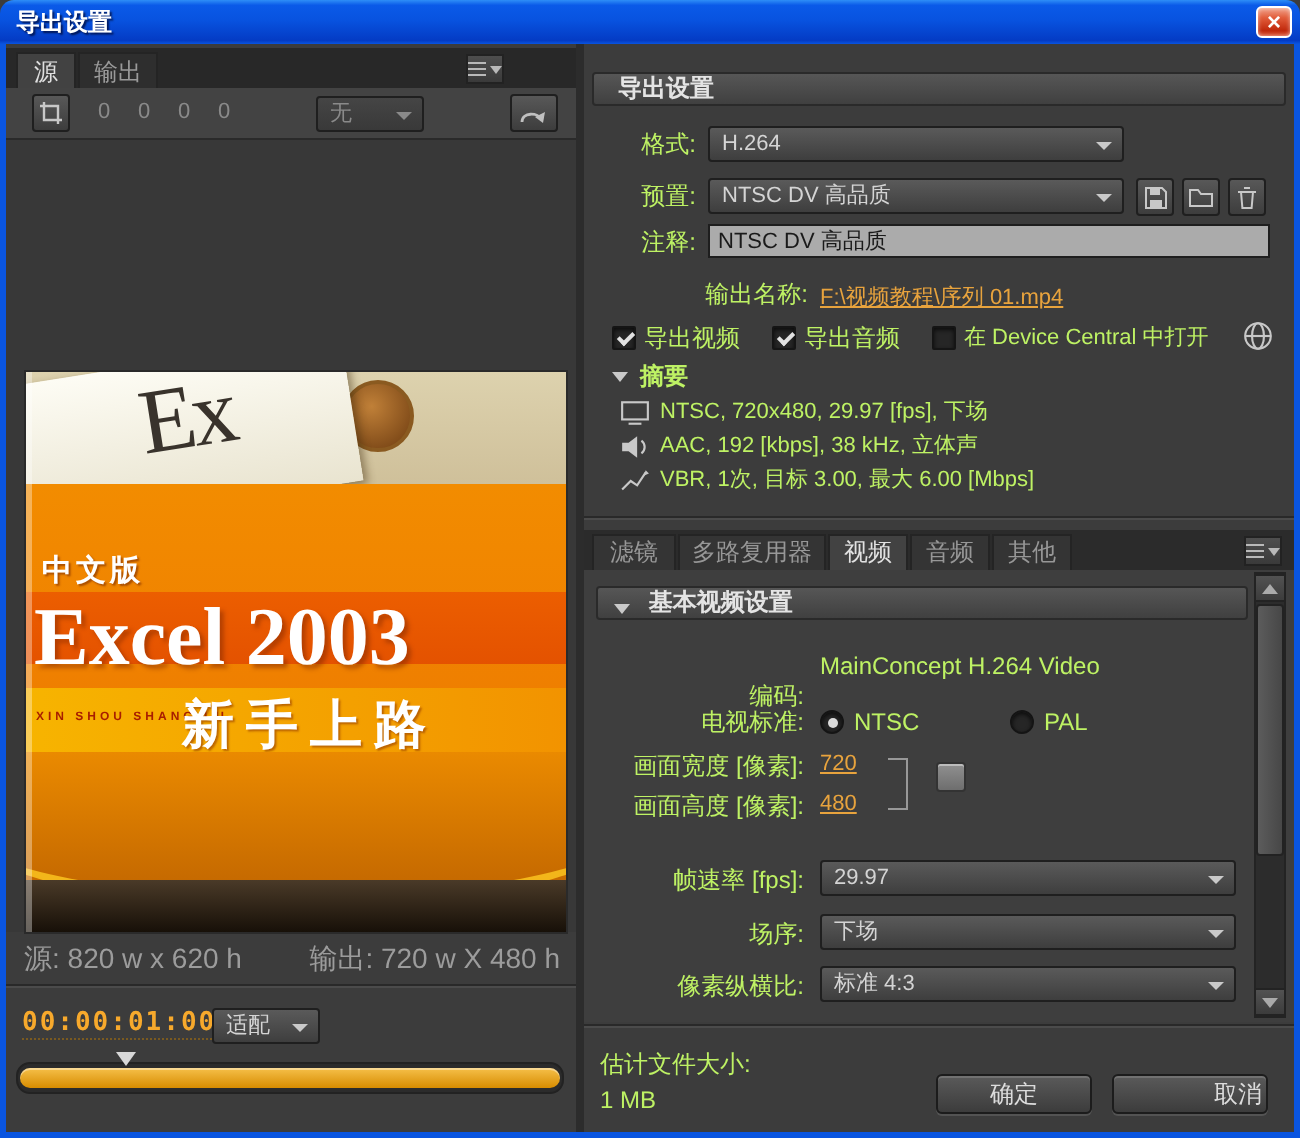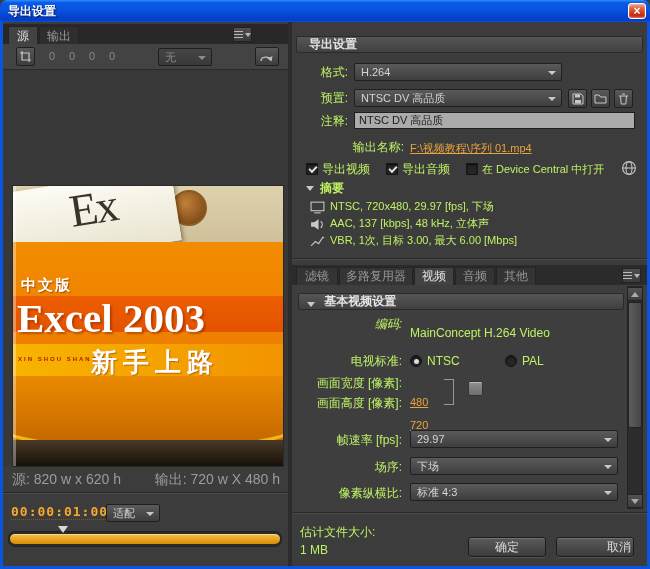--- a/index.html
+++ b/index.html
@@ -291,21 +291,21 @@
       </svg>
   </span>
   <span class="lbl" style="left:330px; top:198px; font-size:11px;">NTSC, 720x480, 29.97 [fps], 下场</span>
 
   <span class="sum-icon" style="left:310px; top:217px;">
     <svg width="15" height="13" viewBox="0 0 14 12">
         <path d="M1 4h3l4-3v10L4 8H1z" fill="#c8c8c8"></path>
         <path d="M10 3c2 1.5 2 4.5 0 6" fill="none" stroke="#c8c8c8"></path>
       </svg>
   </span>
-  <span class="lbl" style="left:330px; top:215px; font-size:11px;">AAC, 137 [kbps], 48 kHz, 立体声</span>
+  <span class="lbl" style="left:330px; top:215px; font-size:11px;">AAC, 192 [kbps], 38 kHz, 立体声</span>
 
   <span class="sum-icon" style="left:310px; top:234px;">
     <svg width="15" height="13" viewBox="0 0 14 12">
         <path d="M1 10l4-4 3 2 4-6" fill="none" stroke="#c8c8c8"></path>
         <path d="M12 1l1.5 1.5-2.5 1z" fill="#c8c8c8"></path>
       </svg>
   </span>
   <span class="lbl" style="left:330px; top:232px; font-size:11px;">VBR, 1次, 目标 3.00, 最大 6.00 [Mbps]</span>
 
   <div class="groove" style="left:292px; width:355px; top:258px;"></div>
@@ -331,31 +331,31 @@
     <span class="menu-tri"></span>
   </div>
 
   <div class="rcontent"></div>
 
   <div class="section-bar" style="left:298px; top:293px; width:326px;">
     <span class="tri-down" style="margin:5px 6px 0 8px;"></span>
     <span>基本视频设置</span>
   </div>
 
-  <span class="lbl right" style="left:290px; top:316px; width:112px;font-style:italic;">编码:</span>
+  <span class="lbl right" style="left:290px; top:340px; width:112px;">编码:</span>
   <span class="lbl" style="left:410px; top:325px;">MainConcept H.264 Video</span>
 
   <span class="lbl right" style="left:290px; top:353px; width:112px;">电视标准:</span>
   <span class="radio sel" style="left:410px; top:355px;"></span>
   <span class="lbl" style="left:427px; top:353px;">NTSC</span>
   <span class="radio" style="left:505px; top:355px;"></span>
   <span class="lbl" style="left:522px; top:353px;">PAL</span>
 
   <span class="lbl right" style="left:290px; top:375px; width:112px;">画面宽度 [像素]:</span>
-  <span class="hot" style="position:absolute; left:410px; top:376px;margin-top:43px;">720</span>
+  <span class="hot" style="position:absolute; left:410px; top:376px;">720</span>
 
   <span class="lbl right" style="left:290px; top:395px; width:112px;">画面高度 [像素]:</span>
   <span class="hot" style="position:absolute; left:410px; top:396px;">480</span>
 
   <div class="link-bracket"></div>
   <div class="link-toggle"></div>
 
   <span class="lbl right" style="left:290px; top:432px; width:112px;">帧速率 [fps]:</span>
   <div class="dropdown" style="left:410px; top:430px; width:208px;">
     <span>29.97</span>

